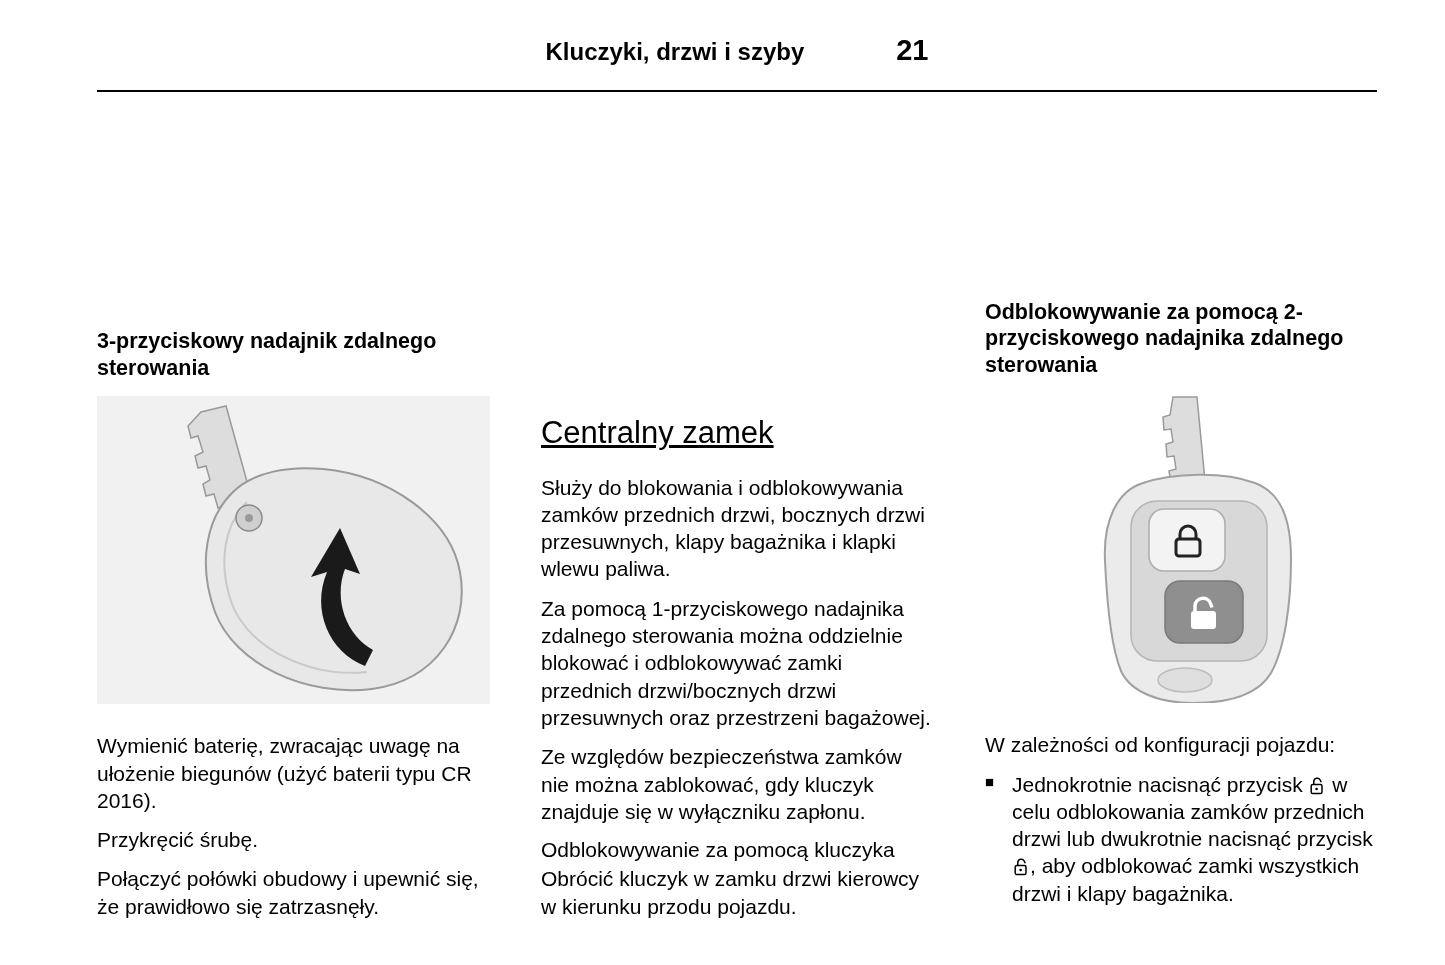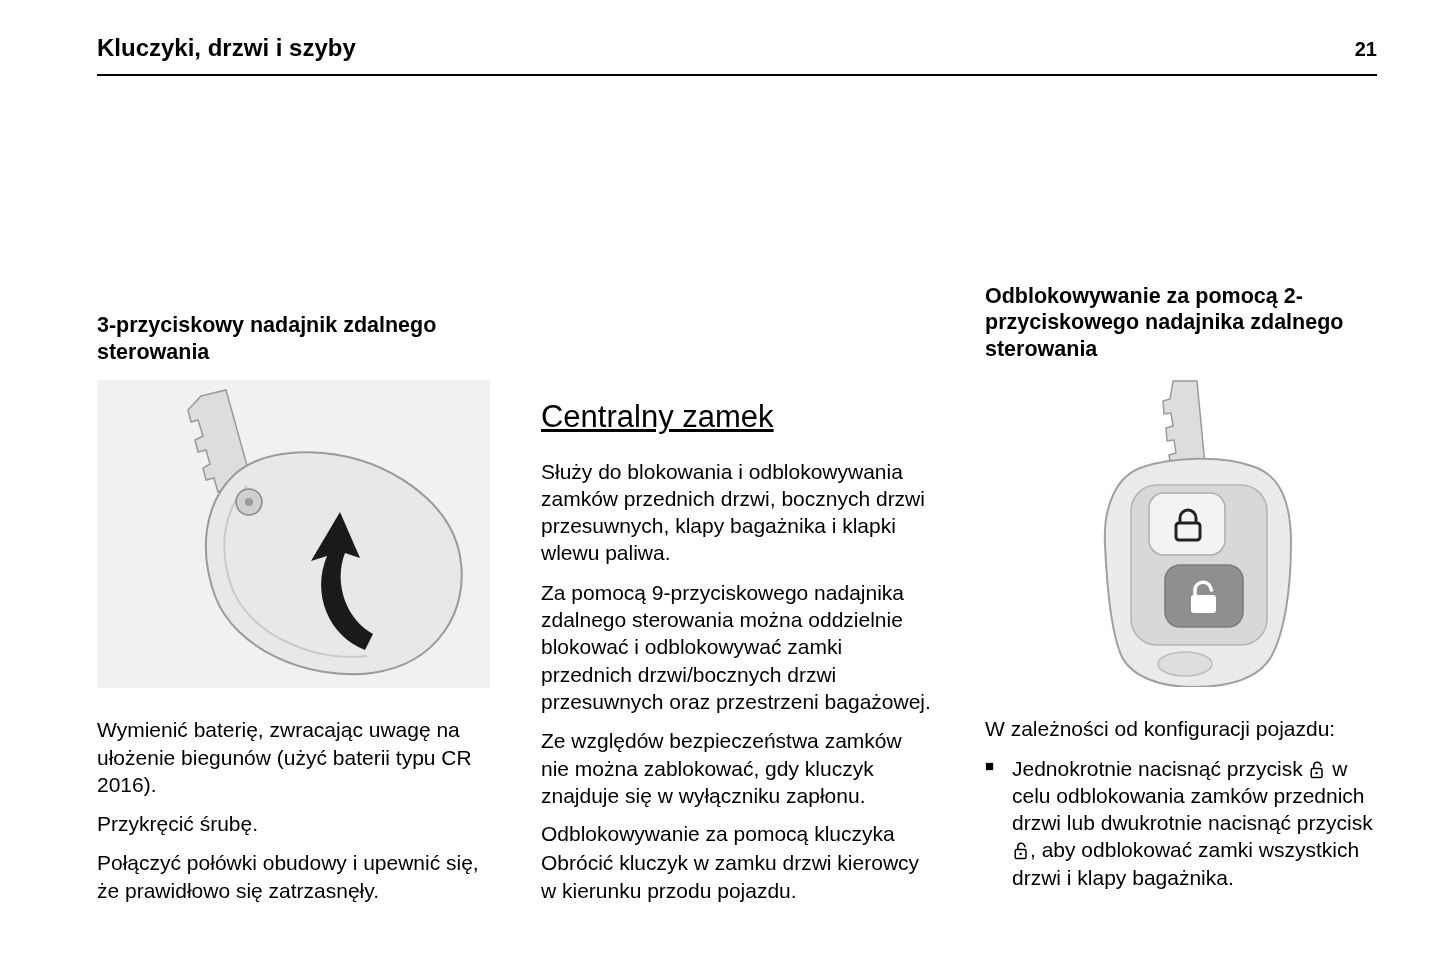--- a/index.html
+++ b/index.html
@@ -6,23 +6,23 @@
   html, body { background: #ffffff; }
   body {
     width: 1445px; height: 965px;
     font-family: "Liberation Sans", sans-serif;
     color: #000;
     overflow: hidden;
   }
   .page { padding: 34px 68px 0 97px; }
 
   
-  .header { display: flex; justify-content: space-between; align-items: baseline; padding-bottom: 12px; }
+  .header { display: flex; justify-content: center; align-items: baseline; padding-bottom: 23px; }
   .header-title { font-size: 24px; font-weight: bold; }
-  .page-number { font-size: 20px; font-weight: bold; margin-left: 92px; }
+  .page-number { font-size: 29px; font-weight: bold; margin-left: 92px; }
   .rule { border-top: 2px solid #000; margin-bottom: 28px; }
 
   
   .columns { display: flex; align-items: flex-end; min-height: 800px; }
   .col { font-size: 21px; line-height: 1.3; }
   .col-1 { width: 395px; }
   .col-2 { width: 398px; }
   .col-3 { width: 392px; }
   .divider { width: 1px; background: #000; margin: 0 25px; }
 
@@ -101,21 +101,21 @@
       <p class="body-text">Przykręcić śrubę.</p>
       <p class="body-text">Połączyć połówki obudowy i upewnić się, że prawidłowo się zatrzasnęły.</p>
     </div>
 
     <div class="divider"></div>
 
     <div class="col col-2">
       <h1 class="h1">Centralny zamek</h1>
 
       <p class="body-text">Służy do blokowania i odblokowywania zamków przednich drzwi, bocznych drzwi przesuwnych, klapy bagażnika i klapki wlewu paliwa.</p>
-      <p class="body-text">Za pomocą 9-przyciskowego nadajnika zdalnego sterowania można oddzielnie blokować i odblokowywać zamki przednich drzwi/bocznych drzwi przesuwnych oraz przestrzeni bagażowej.</p>
+      <p class="body-text">Za pomocą 1-przyciskowego nadajnika zdalnego sterowania można oddzielnie blokować i odblokowywać zamki przednich drzwi/bocznych drzwi przesuwnych oraz przestrzeni bagażowej.</p>
       <p class="body-text">Ze względów bezpieczeństwa zamków nie można zablokować, gdy kluczyk znajduje się w wyłączniku zapłonu.</p>
 
       <div class="h3">Odblokowywanie za pomocą kluczyka</div>
       <p class="body-text">Obrócić kluczyk w zamku drzwi kierowcy w kierunku przodu pojazdu.</p>
     </div>
 
     <div class="divider"></div>
 
     <div class="col col-3">
       <div class="sec-heading">Odblokowywanie za pomocą 2-przyciskowego nadajnika zdalnego sterowania</div>

